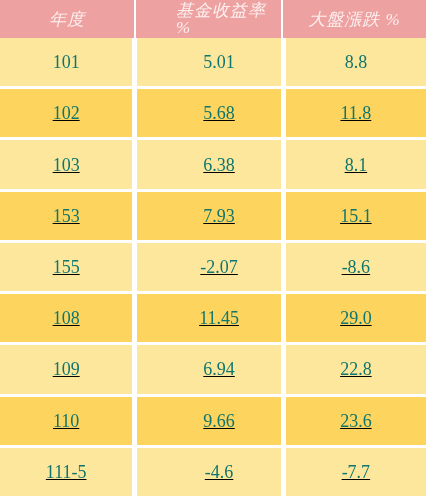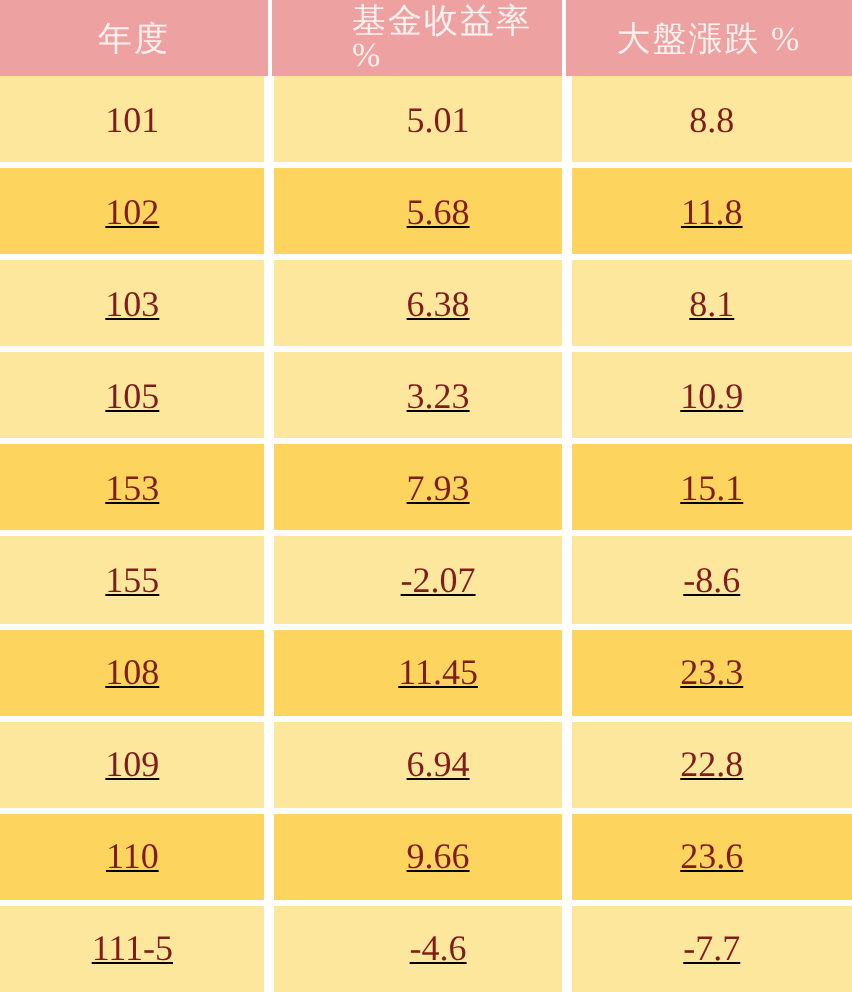--- a/index.html
+++ b/index.html
@@ -35,20 +35,21 @@
     background: #eda2a1;
     color: #fdf0ef;
     display: flex;
     align-items: center;
     justify-content: center;
     font-size: 17px;
     letter-spacing: 1px;
     line-height: 1;
     height: 100%;
     box-sizing: border-box;
+    font-style: italic;
   }
 
   .th.c0 { width: 134px; }
   .th.c1 { width: 145px; margin-left: 2px; padding-left: 40px; }
   .th.c2 { width: 143px; margin-left: 2px; }
 
   
   .tbody {
     flex: 1 1 auto;
     display: flex;
@@ -61,21 +62,21 @@
     height: 41.6px;
     flex: 1 1 0;
     background: #ffffff;
   }
 
   .td {
     display: flex;
     align-items: center;
     justify-content: center;
     font-size: 18px;
-    color: #7f1d1d;
+    color: #0f766e;
     height: 100%;
     box-sizing: border-box;
     line-height: 1;
   }
 
   .td.c0 { width: 134px; }
   .td.c1 { width: 145px; margin-left: 5px; padding-left: 20px; }
   .td.c2 { width: 142px; margin-left: 5px; }
 
   .tr.light .td { background: #fde79c; }
@@ -108,42 +109,37 @@
       <div class="td c2">11.8</div>
     </div>
 
     <div class="tr light">
       <div class="td c0">103</div>
       <div class="td c1">6.38</div>
       <div class="td c2">8.1</div>
     </div>
 
 
-    <div class="tr light">
-      <div class="td c0">105</div>
-      <div class="td c1">3.23</div>
-      <div class="td c2">10.9</div>
-    </div>
 
     <div class="tr dark">
       <div class="td c0">153</div>
       <div class="td c1">7.93</div>
       <div class="td c2">15.1</div>
     </div>
 
     <div class="tr light">
       <div class="td c0">155</div>
       <div class="td c1">-2.07</div>
       <div class="td c2">-8.6</div>
     </div>
 
     <div class="tr dark">
       <div class="td c0">108</div>
       <div class="td c1">11.45</div>
-      <div class="td c2">23.3</div>
+      <div class="td c2">29.0</div>
     </div>
 
     <div class="tr light">
       <div class="td c0">109</div>
       <div class="td c1">6.94</div>
       <div class="td c2">22.8</div>
     </div>
 
     <div class="tr dark">
       <div class="td c0">110</div>

